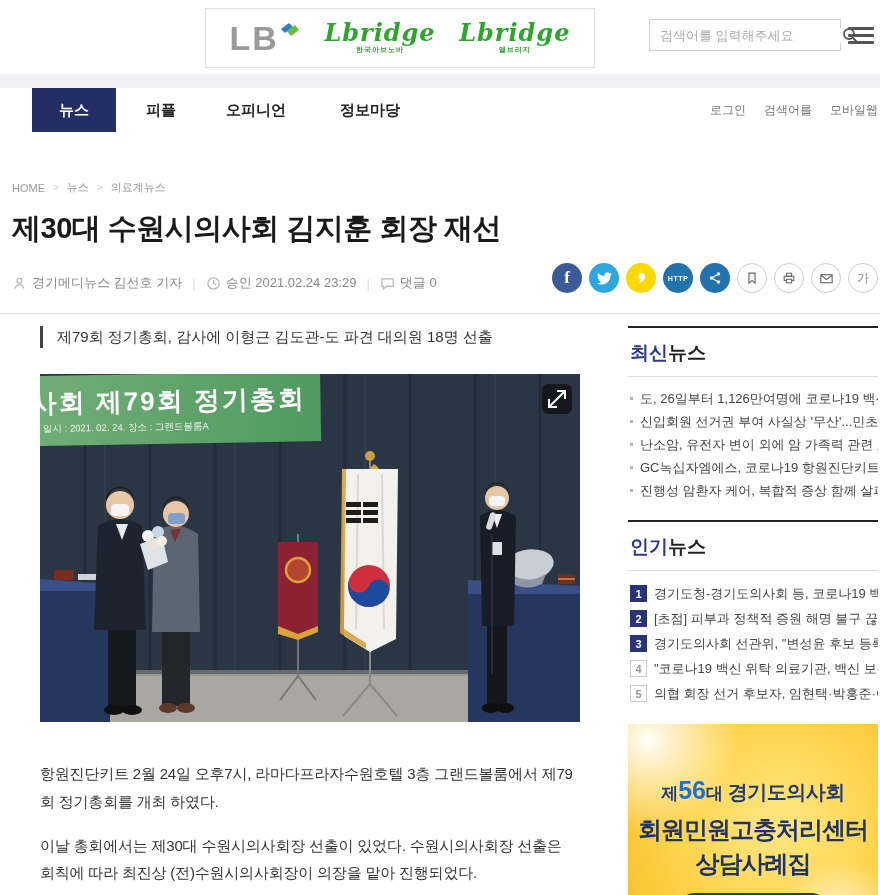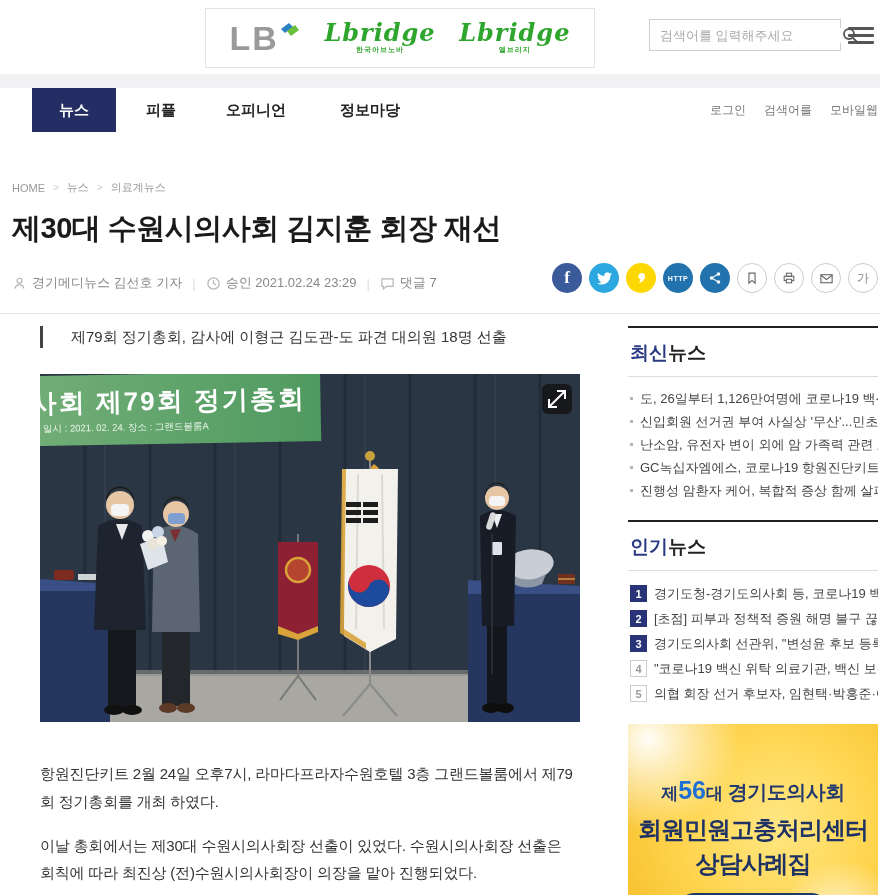--- a/index.html
+++ b/index.html
@@ -74,21 +74,21 @@
   .sbtn.shr { background:#2272ae; }
   .sbtn.ghost { background:#fff; border:1px solid #ccc; color:#666; }
   .sbtn.fontsz { font-size:12px; color:#888; }
 
   .hr { margin-top:14px; border-top:1px solid #e2e2e2; }
 
   
   .content { position:relative; padding-top:12px; }
   .left-col { position:absolute; left:40px; top:12px; width:540px; }
 
-  .subtitle { display:flex; align-items:center; gap:28px; }
+  .subtitle { display:flex; align-items:center; gap:14px; }
   .subtitle-bar { width:3px; height:22px; background:#444; }
   .subtitle-text { font-size:15px; color:#333; }
 
   .photo-wrap { margin-top:26px; width:540px; height:348px; cursor:pointer; position:relative; }
   .caption { margin:10px 0 0 18px; font-size:12px; color:#9b9b9b; }
   .body-para { margin-top:38px; font-size:15px; color:#333; line-height:1.85;
                letter-spacing:-0.2px; }
   .body-para + .body-para { margin-top:16px; }
 
   
@@ -211,21 +211,21 @@
     </span>
     <span>승인 2021.02.24 23:29</span>
   </span>
   <span class="meta-sep">|</span>
   <span class="meta-item">
     <span>
       <svg width="15" height="15" viewBox="0 0 16 16">
         <path d="M2 3h12v8H7l-3.5 3v-3H2z" fill="none" stroke="#b5b5b5" stroke-width="1.3" stroke-linejoin="round"></path>
       </svg>
     </span>
-    <span>댓글 7</span>
+    <span>댓글 0</span>
   </span>
 
   <div class="share-row">
     <button class="sbtn fb">f</button>
     <button class="sbtn tw">
       <span>
         <svg width="15" height="15" viewBox="0 0 24 24">
             <path fill="#fff" d="M23.95 4.57c-.88.39-1.83.65-2.82.77a4.93 4.93 0 0 0 2.16-2.72c-.95.56-2 .96-3.12 1.18A4.92 4.92 0 0 0 11.7 8.28 13.96 13.96 0 0 1 1.64 3.16a4.92 4.92 0 0 0 1.52 6.57c-.8-.03-1.56-.25-2.22-.62v.06c0 2.39 1.69 4.38 3.94 4.83a4.9 4.9 0 0 1-2.21.08 4.93 4.93 0 0 0 4.6 3.42A9.87 9.87 0 0 1 0 19.54a13.9 13.9 0 0 0 7.55 2.21c9.06 0 14-7.5 14-14v-.63c.96-.69 1.8-1.56 2.4-2.55z"></path>
           </svg>
       </span>

